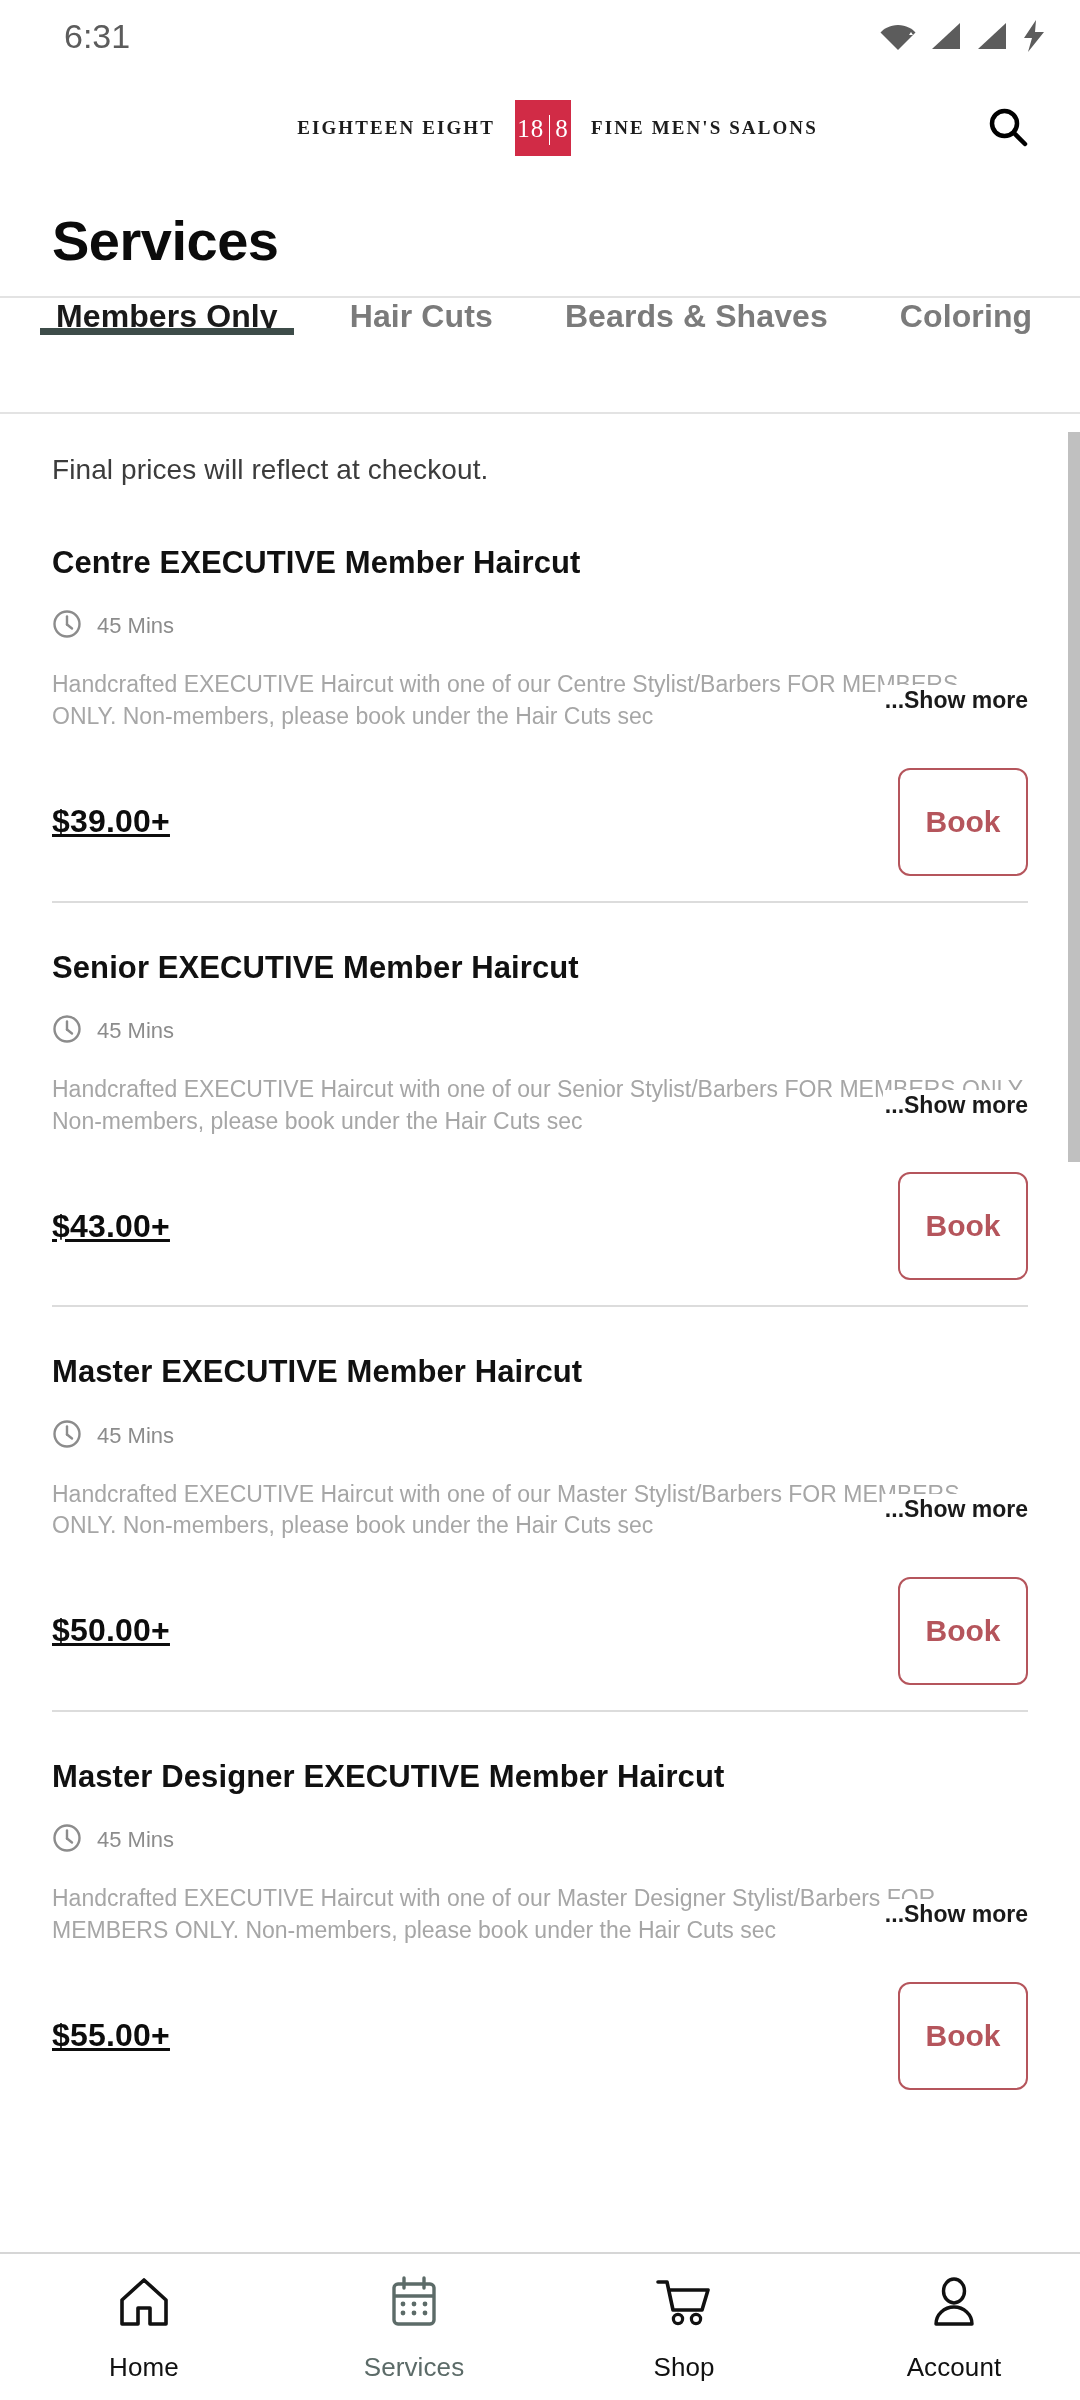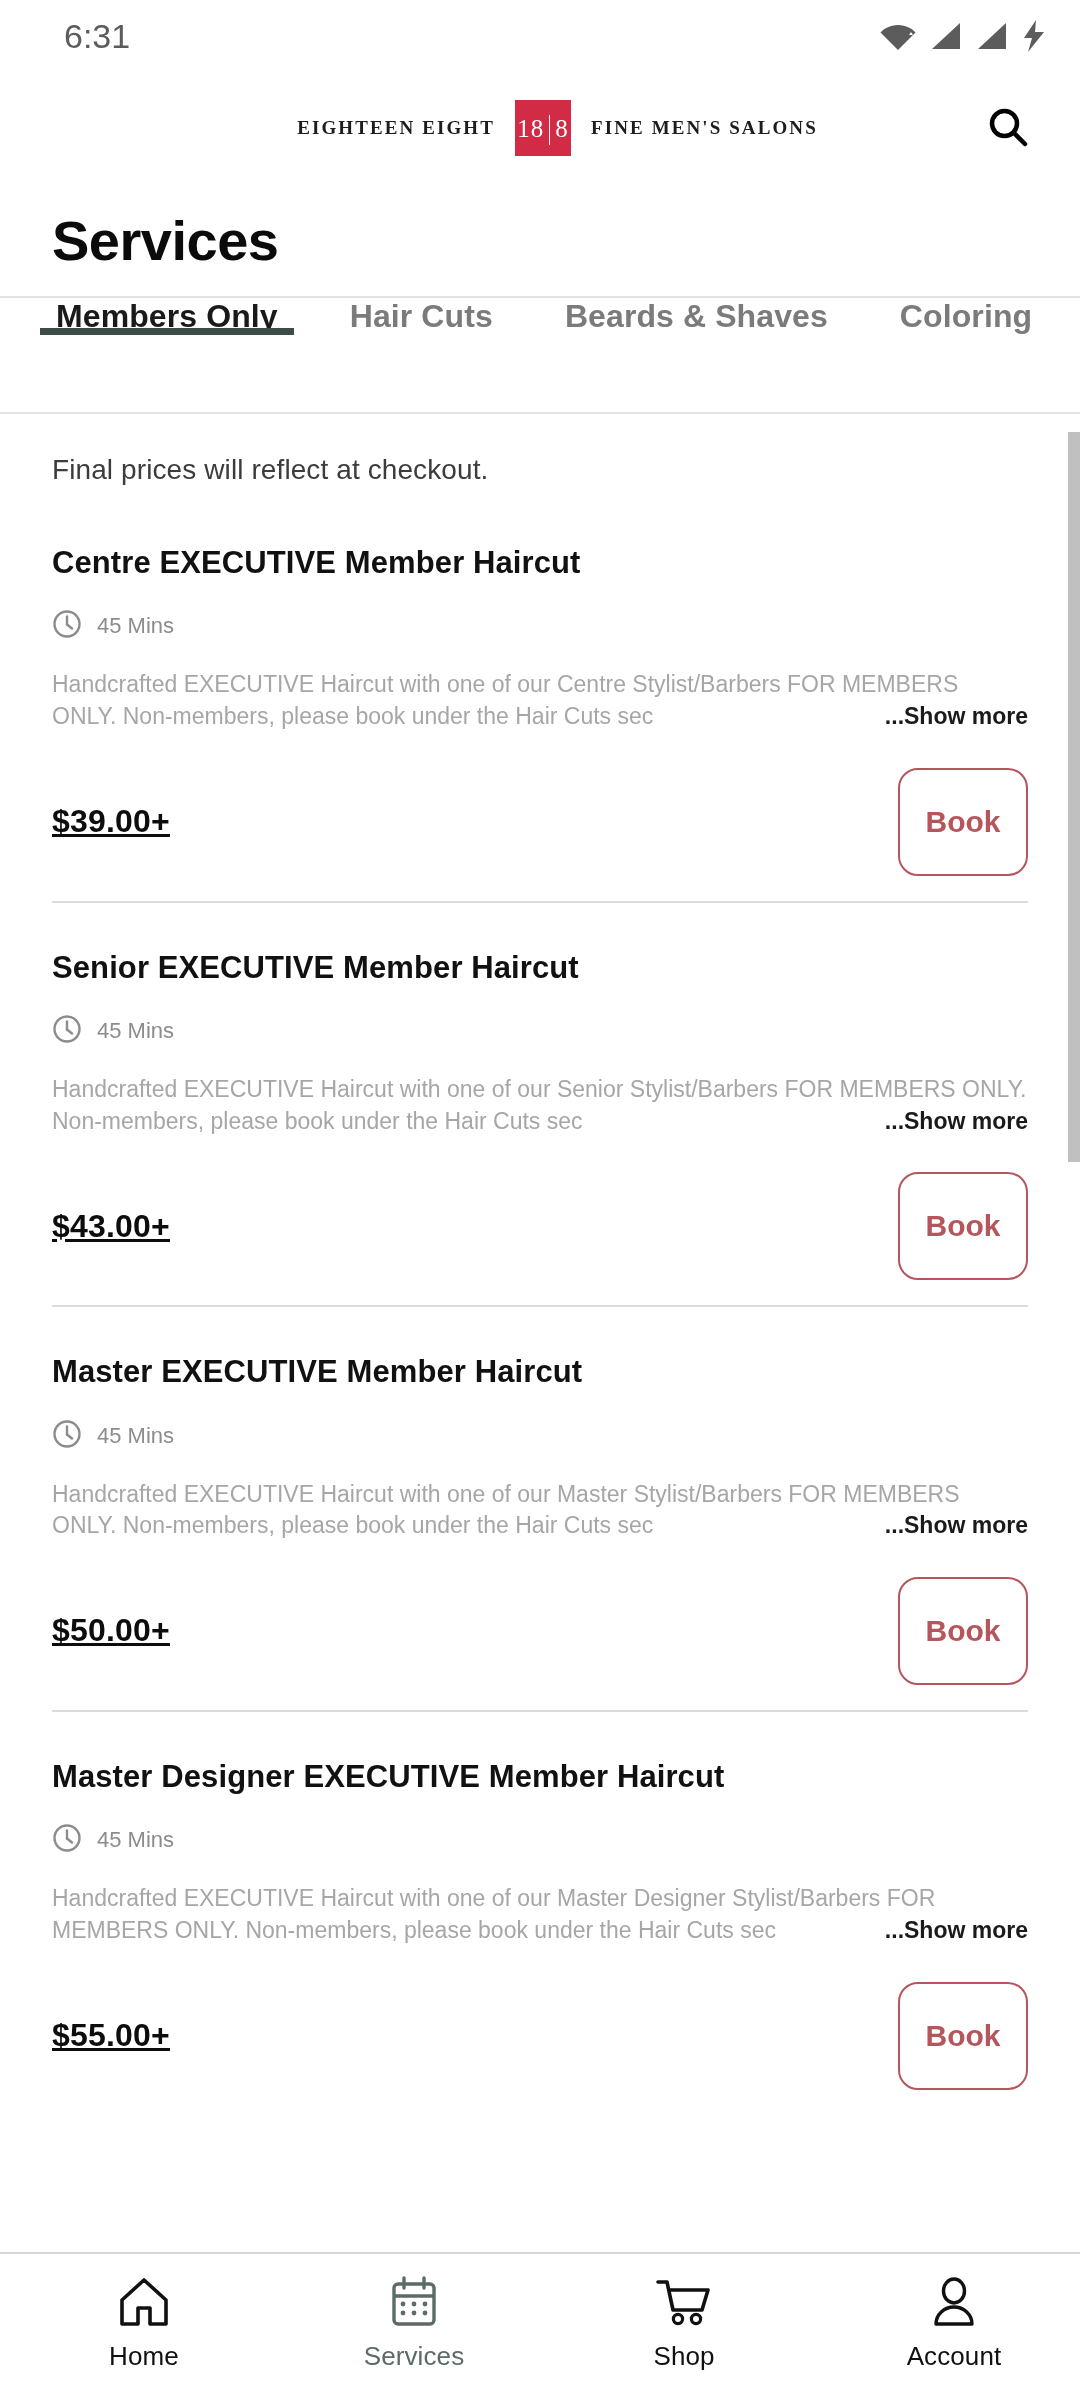--- a/index.html
+++ b/index.html
@@ -208,21 +208,21 @@
     position: relative;
     max-height: 64px;
     overflow: hidden;
   }
   .service-desc .desc-text {
     display: block;
   }
   .show-more {
     position: absolute;
     right: 0;
-    bottom: 0;
+    bottom: 16px;
     background: #ffffff;
     padding-left: 2px;
     font-size: 23px;
     font-weight: 700;
     color: #1a1a1a;
     cursor: pointer;
     white-space: nowrap;
   }
   .show-more .dots { color: #1a1a1a; }
 
@@ -237,21 +237,21 @@
     font-size: 32px;
     font-weight: 700;
     color: #0d0d0d;
     letter-spacing: 0.2px;
     text-decoration: underline;
   }
   .book-button {
     width: 130px;
     height: 108px;
     border: 2px solid #b5555c;
-    border-radius: 20px;
+    border-radius: 12px;
     background: #ffffff;
     color: #b5555c;
     font-size: 30px;
     font-weight: 700;
     display: flex;
     align-items: center;
     justify-content: center;
     cursor: pointer;
     font-family: "Liberation Sans", sans-serif;
   }
@@ -275,21 +275,21 @@
     align-items: flex-start;
     justify-content: space-around;
     padding-top: 22px;
     background: #ffffff;
   }
   .nav-item {
     width: 25%;
     display: flex;
     flex-direction: column;
     align-items: center;
-    gap: 10px;
+    gap: 21px;
     cursor: pointer;
     background: transparent;
     border: none;
     margin-left: 18px;
   }
   .nav-label {
     font-size: 26px;
     color: #111111;
     letter-spacing: 0.1px;
   }

